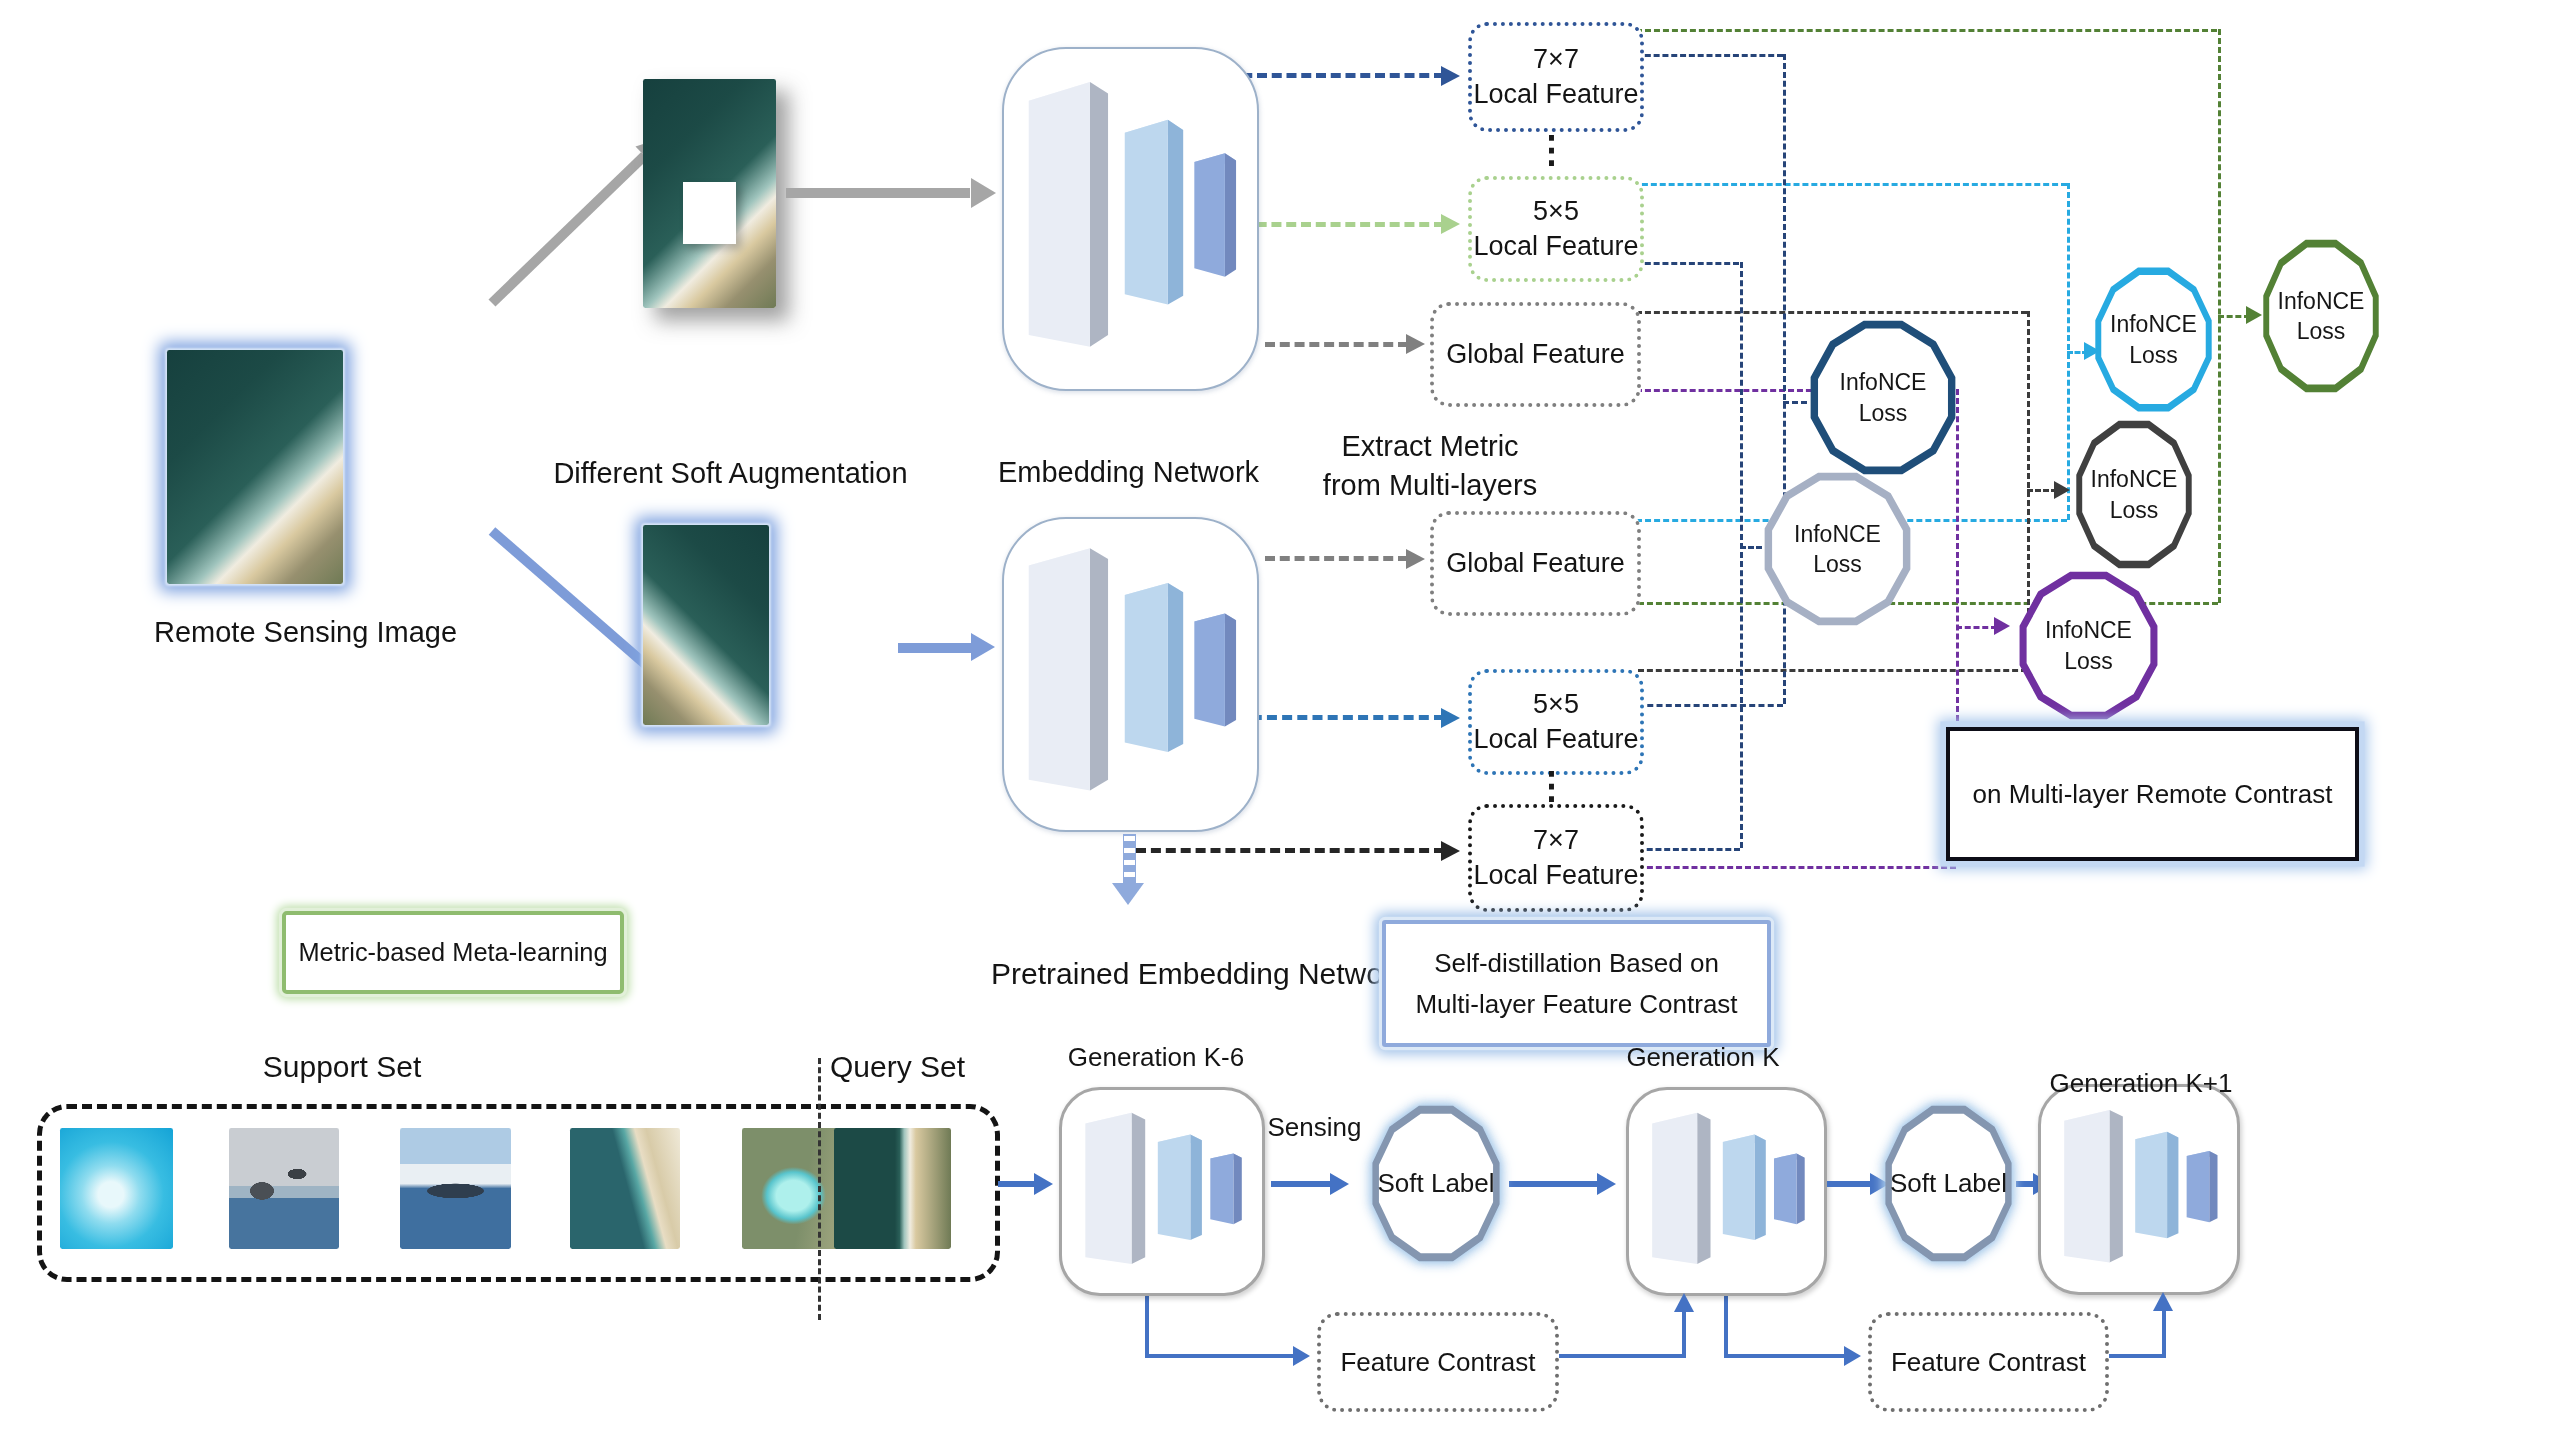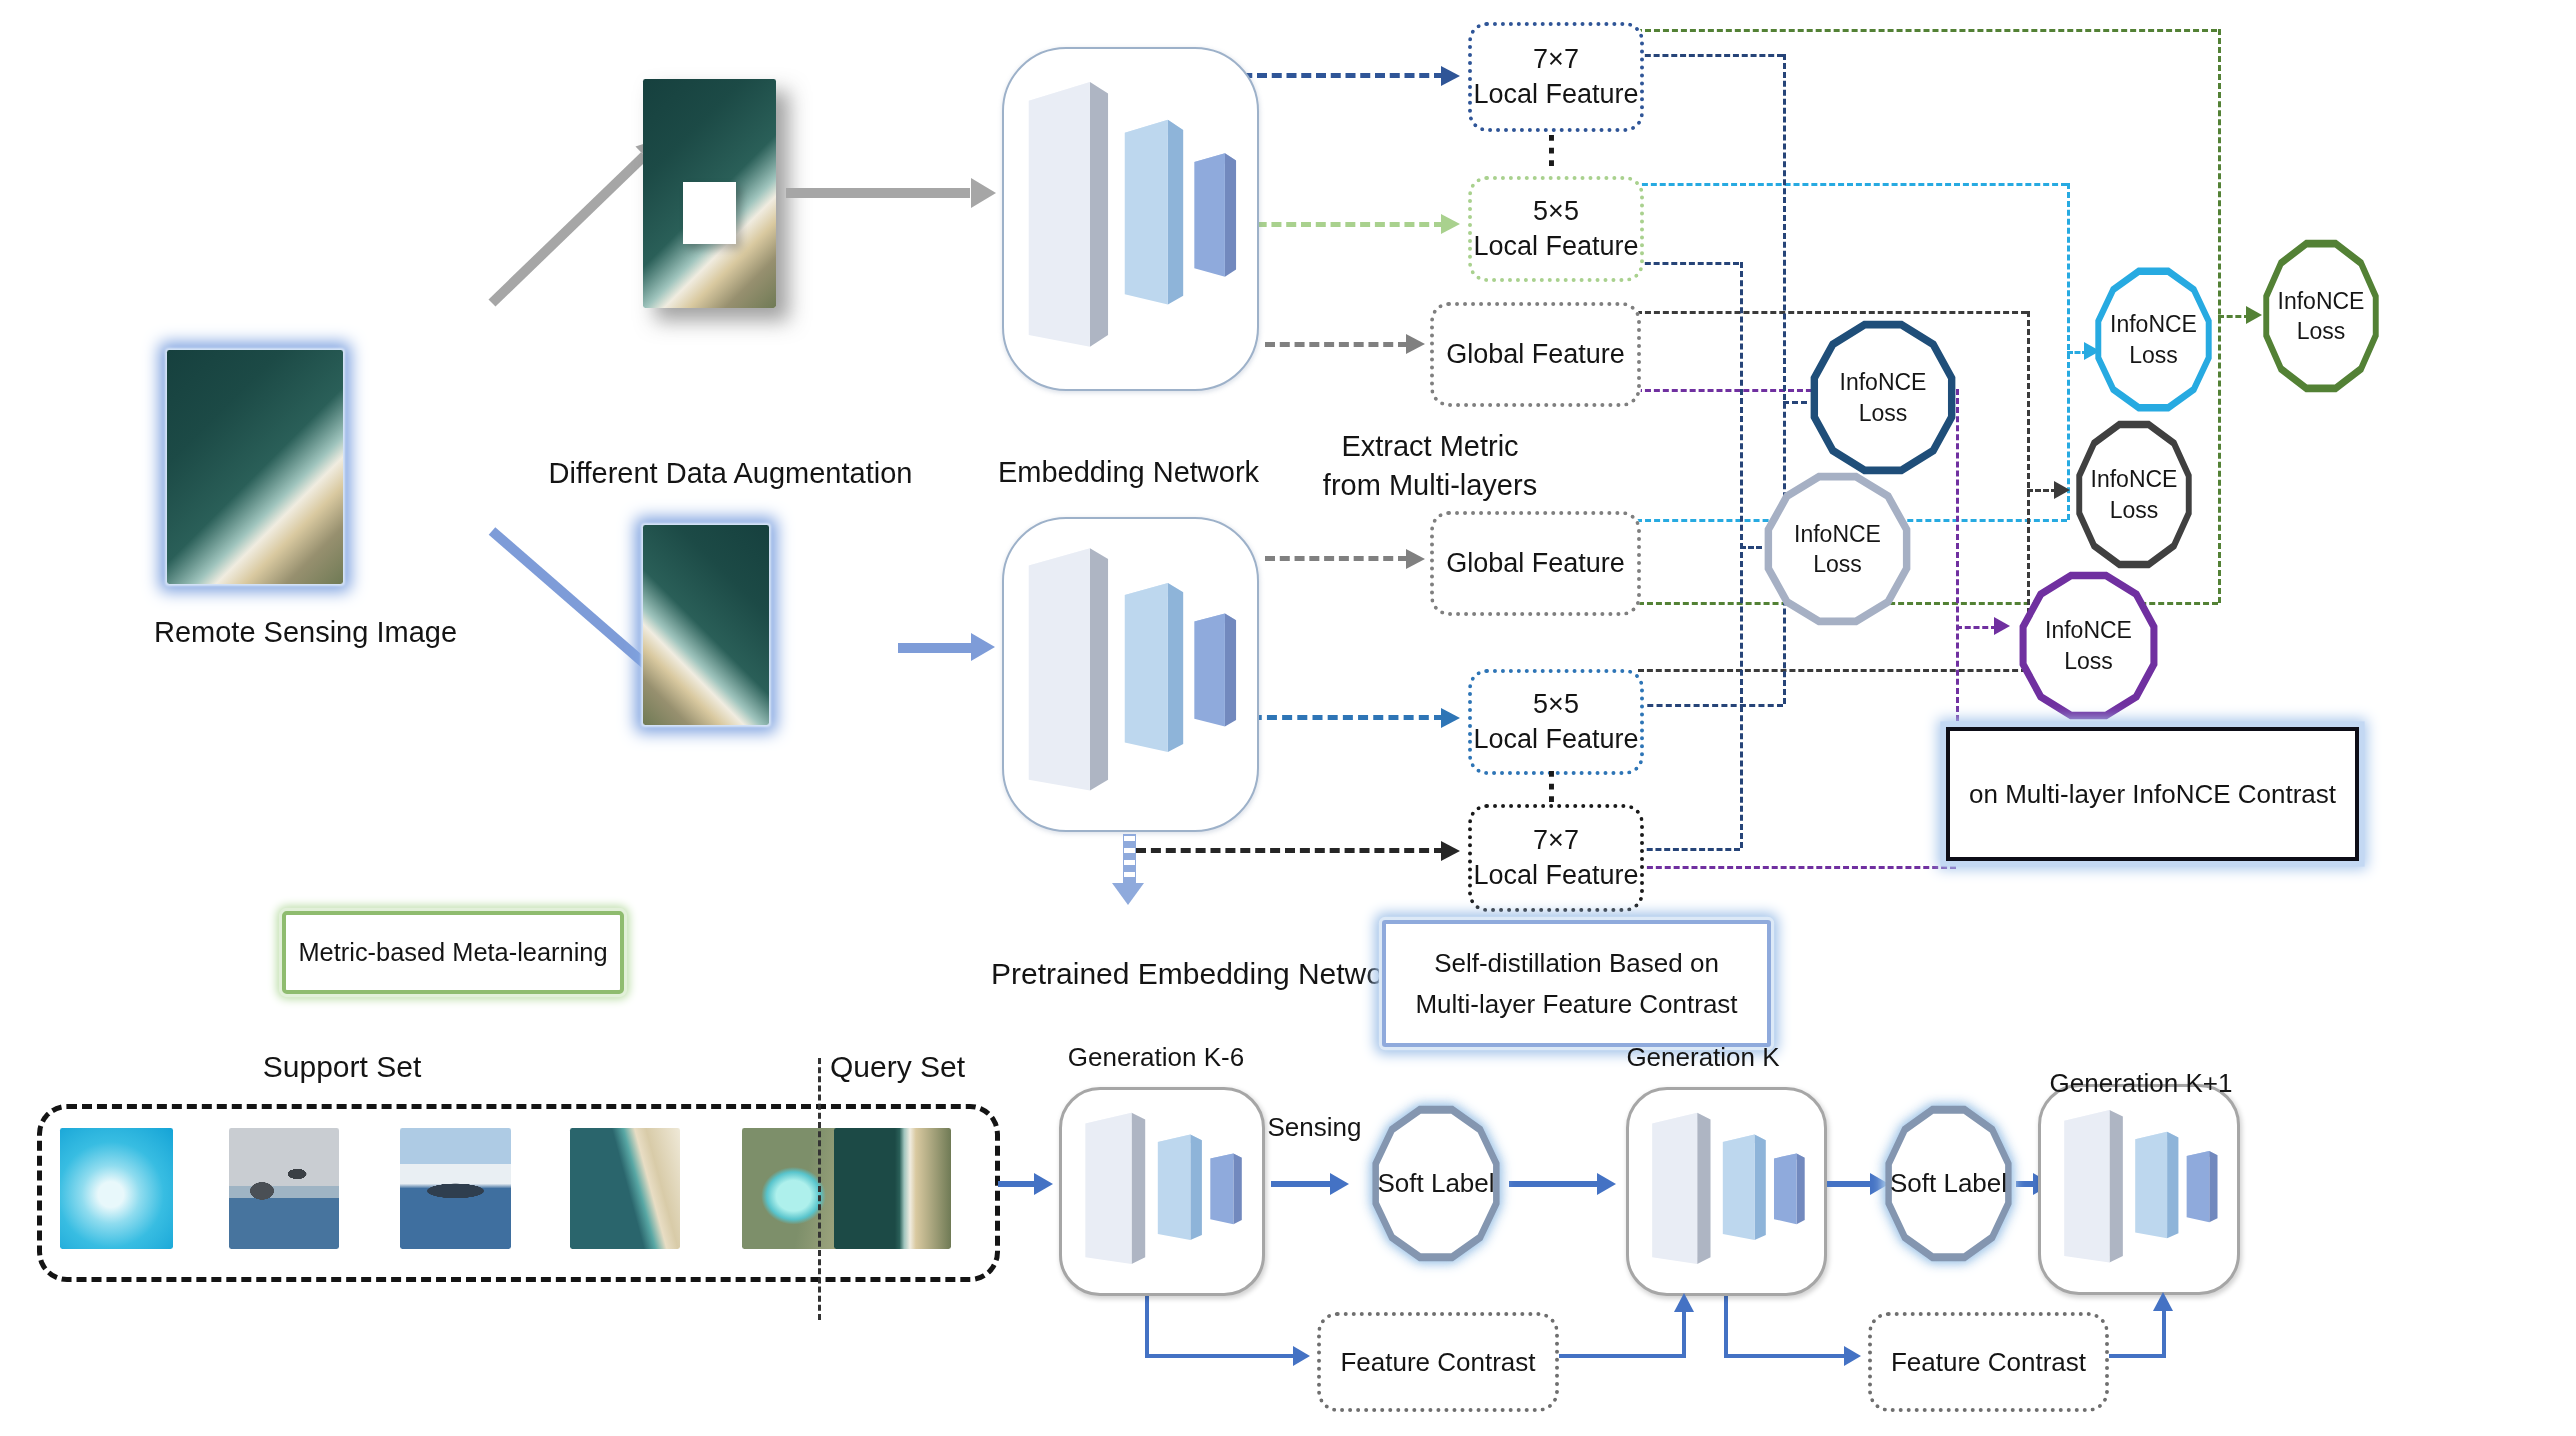--- a/index.html
+++ b/index.html
@@ -77,21 +77,21 @@
   <div class="diag" style="left:492px;top:531px;width:235px;transform:rotate(41deg);">
     <div class="shaft" style="background:#7E9CD8;"></div>
       <div class="head" style="border-color:transparent transparent transparent #7E9CD8;"></div>
   </div>
 
   <div class="photo coast dropsh" style="left:643px;top:79px;width:133px;height:229px;">
     <div class="cutout"></div>
   </div>
   <div class="photo coast-flip glowblue" style="left:643px;top:525px;width:126px;height:200px;"></div>
 
-  <div class="lbl" style="left:508px;top:457px;width:445px;">Different Data Augmentation</div>
+  <div class="lbl" style="left:508px;top:457px;width:445px;">Different Soft Augmentation</div>
 
   <div class="sarrow" style="left:786px;top:188px;width:184px;height:10.3px;background:#A6A6A6;"></div>
   <div class="sahead" style="left:971px;top:178px;border-width:15px 0 15px 25.4px;border-color:transparent transparent transparent #A6A6A6;"></div>
   <div class="sarrow" style="left:898px;top:643px;width:73px;height:9.5px;background:#7E9CD8;"></div>
   <div class="sahead" style="left:971px;top:633px;border-width:14.3px 0 14.3px 24px;border-color:transparent transparent transparent #7E9CD8;"></div>
 
   <svg width="0" height="0" style="position:absolute">
     <defs>
       <symbol id="slabs" viewBox="0 0 320 430">
         <polygon points="14,52 102,26 128,42 40,68" fill="#F5F8FC"></polygon>
@@ -256,21 +256,21 @@
     <svg viewBox="0 0 100 100" preserveAspectRatio="none">
         <use href="#dodeca"></use>
       </svg>
     <div class="txt">
         <span>InfoNCE</span>
         <span>Loss</span>
       </div>
   </div>
 
   <div class="callout co-black" style="left:1946px;top:727px;width:405px;height:126px;">
-    <div>on Multi-layer InfoNCE Contrast</div>
+    <div>on Multi-layer Remote Contrast</div>
   </div>
   <div class="callout co-green" style="left:282px;top:911px;width:334px;height:75px;">
     <div>Metric-based Meta-learning</div>
   </div>
   <div class="callout co-blue" style="left:1382px;top:920px;width:381px;height:119px;">
     <div>Self-distillation Based on</div>
     <div>Multi-layer Feature Contrast</div>
   </div>
 
   <div class="lbl" style="left:183px;top:1050px;width:318px;font-size:30px;">Support Set</div>

